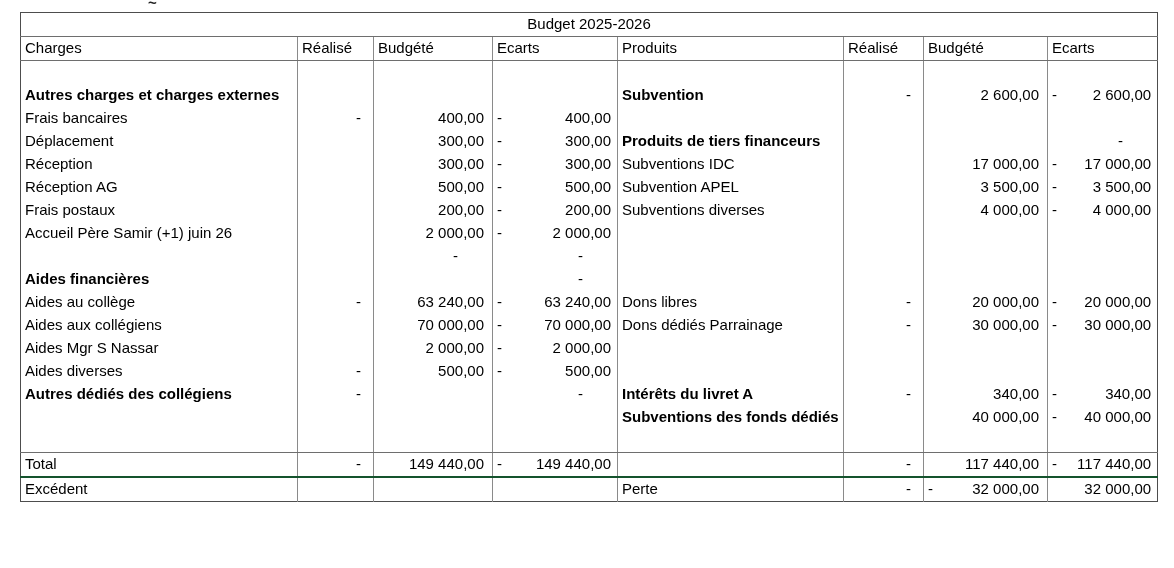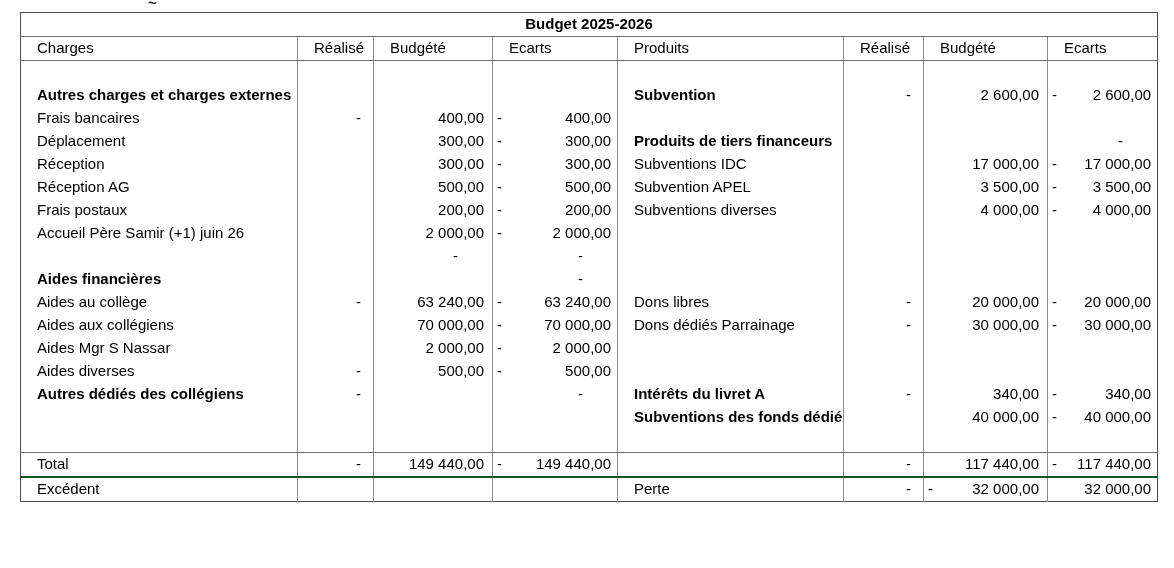--- a/index.html
+++ b/index.html
@@ -3,26 +3,26 @@
 <meta charset="utf-8">
 <style>
   html,body{margin:0;padding:0;background:#ffffff;width:1174px;height:568px;
     font-family:"Liberation Sans",sans-serif;color:#000;}
   #stage{position:relative;width:1174px;height:568px;background:#fff;overflow:hidden;}
   #stray{position:absolute;left:148px;top:-6px;font-size:15px;font-weight:700;color:#222;}
   #budget-table{position:absolute;left:20px;top:12px;border-collapse:collapse;
     table-layout:fixed;width:1137px;font-size:15px;line-height:1.1;
     border:1px solid #4d4d4d;}
   #budget-table td{height:23px;padding:0;overflow:hidden;white-space:nowrap;vertical-align:middle;}
-  tr.title-row td{height:25px;text-align:center;font-weight:700;border-bottom:1px solid #6e6e6e;}
+  tr.title-row td{height:25px;text-align:center;font-weight:400;border-bottom:1px solid #6e6e6e;}
   tr.header-row td{border-bottom:1px solid #6e6e6e;}
   tr.grid td + td{border-left:1px solid #8a8a8a;}
   tr.spacer td{height:23px;border-bottom:1px solid #6e6e6e;}
   tr.total td{border-bottom:2px solid #14532d;}
-  .lbl{display:block;padding-left:4px;margin-left:12px;}
+  .lbl{display:block;padding-left:4px;}
   .bold{font-weight:700;}
   .num{display:flex;justify-content:space-between;align-items:center;}
   .sg{padding-left:4px;}
   .val{margin-left:auto;text-align:right;}
   td.c1 .val,td.c5 .val{padding-right:12px;}
   td.c2 .val,td.c6 .val{padding-right:8px;}
   td.c3 .val,td.c7 .val{padding-right:6px;}
   td.c1 .zero,td.c5 .zero{padding-right:12px;}
   td.c2 .zero,td.c6 .zero{padding-right:34px;}
   td.c3 .zero,td.c7 .zero{padding-right:34px;}

